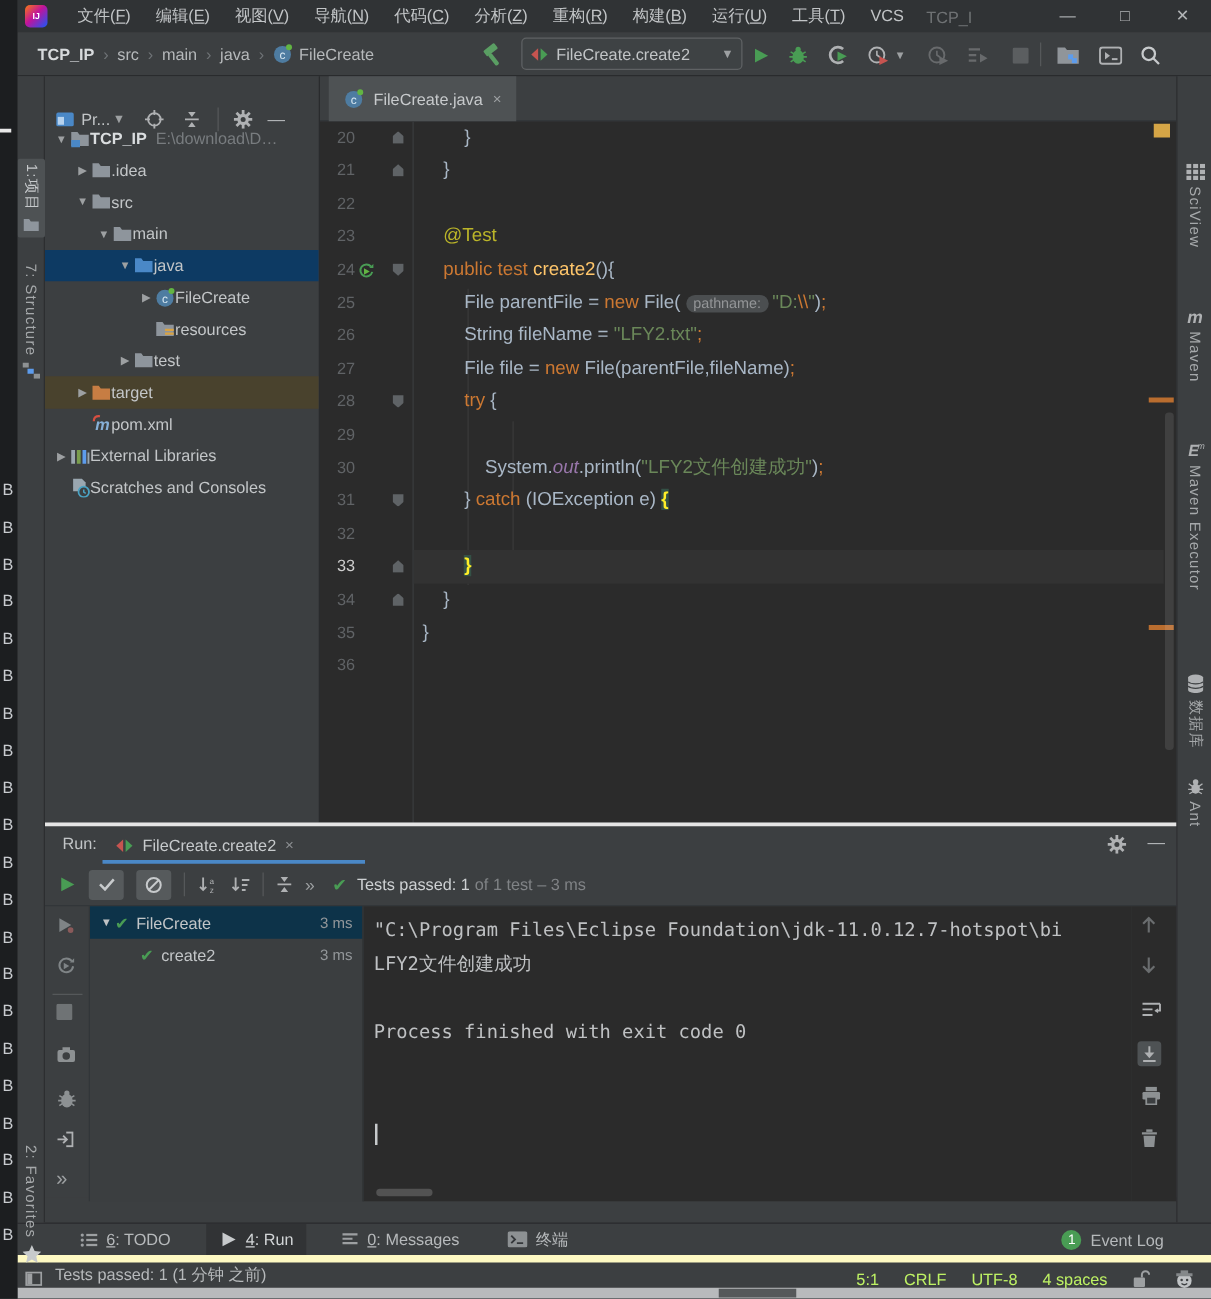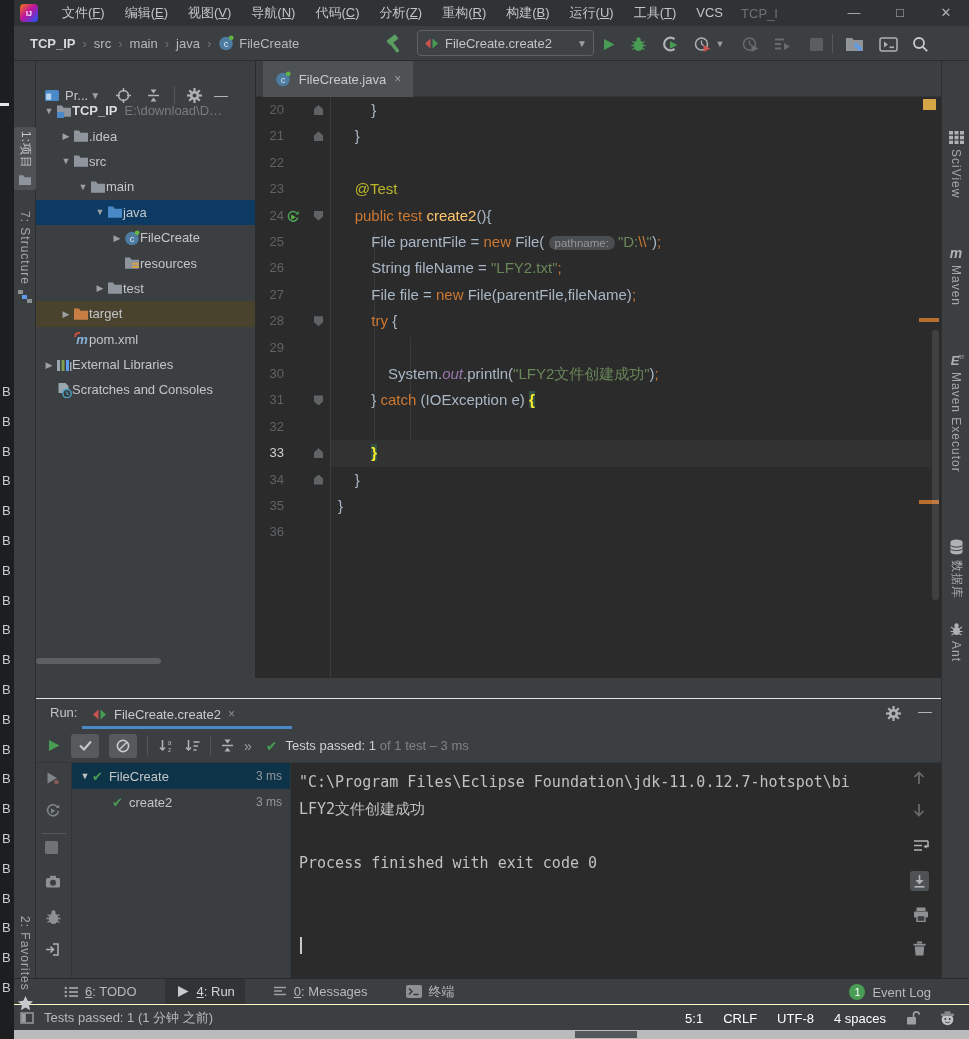--- a/index.html
+++ b/index.html
@@ -87,21 +87,21 @@
   .tk-esc{color:#cc7832;} .tk-ann{color:#bbb529;} .tk-fn{color:#ffc66b;}
   .tk-field{color:#9876aa;font-style:italic;} .tk-semi{color:#cc7832;}
   .tk-hl{background:#4e4b28;color:#a9b7c6;}
   .tk-brace{background:#345146;color:#ffef28;font-weight:bold;}
   .tk-hint{font-family:"Liberation Sans",sans-serif;font-size:11.5px;background:#4b4e50;color:#949698;border-radius:7px;padding:1px 6px;margin-right:3px;}
   #mark-yellow{position:absolute;left:667px;top:2px;width:13px;height:11px;background:#d5a546;}
   .mark-orange{position:absolute;left:663px;width:20px;height:4px;background:#b96d2f;}
   #ed-thumb{position:absolute;left:676px;top:233px;width:7px;height:270px;background:rgba(255,255,255,.10);border-radius:3px;}
 
   
-  #run-panel{position:absolute;left:36px;top:698px;width:905px;height:300px;background:#3c3f41;border-top:1px solid #e5e5e5;}
+  #run-panel{position:absolute;left:36px;top:658px;width:905px;height:300px;background:#3c3f41;border-top:3px solid #e5e5e5;}
   #run-header{position:absolute;left:0;top:0;width:100%;height:30px;}
   #run-title{position:absolute;left:14px;top:6px;font-size:13px;color:#c2c5c7;}
   #run-tab{position:absolute;left:46px;top:0;height:30px;display:flex;align-items:center;gap:7px;padding:0 10px;font-size:13px;color:#c7cacc;}
   #run-tab .close{color:#8d9093;font-size:12px;}
   #run-tab-underline{position:absolute;left:46px;top:27px;width:210px;height:3px;background:#4a88c7;}
   #run-header-gear{position:absolute;left:850px;top:7px;}
   #run-header-min{position:absolute;left:882px;top:4px;color:#b0b3b5;font-size:14px;}
   #run-toolbar{position:absolute;left:0;top:30px;width:100%;height:34px;border-bottom:1px solid #323639;display:flex;align-items:center;}
   .rt-i{margin-left:10px;display:inline-flex;align-items:center;justify-content:center;}
   .toggle-btn{width:28px;height:24px;background:#565a5c;border-radius:3px;}
@@ -128,23 +128,23 @@
   #console-icons .ci.sel{background:#4e5254;border-radius:3px;padding:3px;left:5px;}
 
   
   #bottom-bar{position:absolute;left:14px;top:978px;width:955px;height:26px;background:#3c3f41;border-top:1px solid #282a2c;display:flex;align-items:center;}
   .bb-item{display:flex;align-items:center;gap:7px;font-size:13px;color:#b6b9bb;padding:0 10px;height:26px;}
   .bb-item.active{background:#313335;color:#d2d5d7;}
   #event-log{position:absolute;right:38px;top:0;height:26px;display:flex;align-items:center;gap:7px;font-size:13px;color:#b6b9bb;}
   #event-badge{width:16px;height:16px;border-radius:50%;background:#499c54;color:#fff;font-size:11px;display:flex;align-items:center;justify-content:center;}
 
   
-  #status-bar{position:absolute;left:14px;top:1004px;width:955px;height:26px;background:#3c3f41;border-top:1px solid #fef9c3;display:flex;align-items:center;}
+  #status-bar{position:absolute;left:14px;top:1004px;width:955px;height:26px;background:#3c3f41;border-top:6px solid #fef9c3;display:flex;align-items:center;}
   #status-msg{margin-left:30px;font-size:13px;color:#b6b9bb;}
-  #status-right{position:absolute;right:14px;top:0;height:26px;display:flex;align-items:center;gap:20px;font-size:13px;color:#ffffff;}
+  #status-right{position:absolute;right:14px;top:0;height:26px;display:flex;align-items:center;gap:20px;font-size:13px;color:#bef264;}
 </style>
 </head>
 <body>
 
 <div id="screen">
 
   <div id="behind-left">
       <span class="bletter" style="top: 384px;">B</span>
       <span class="bletter" style="top: 413.8px;">B</span>
       <span class="bletter" style="top: 443.6px;">B</span>

